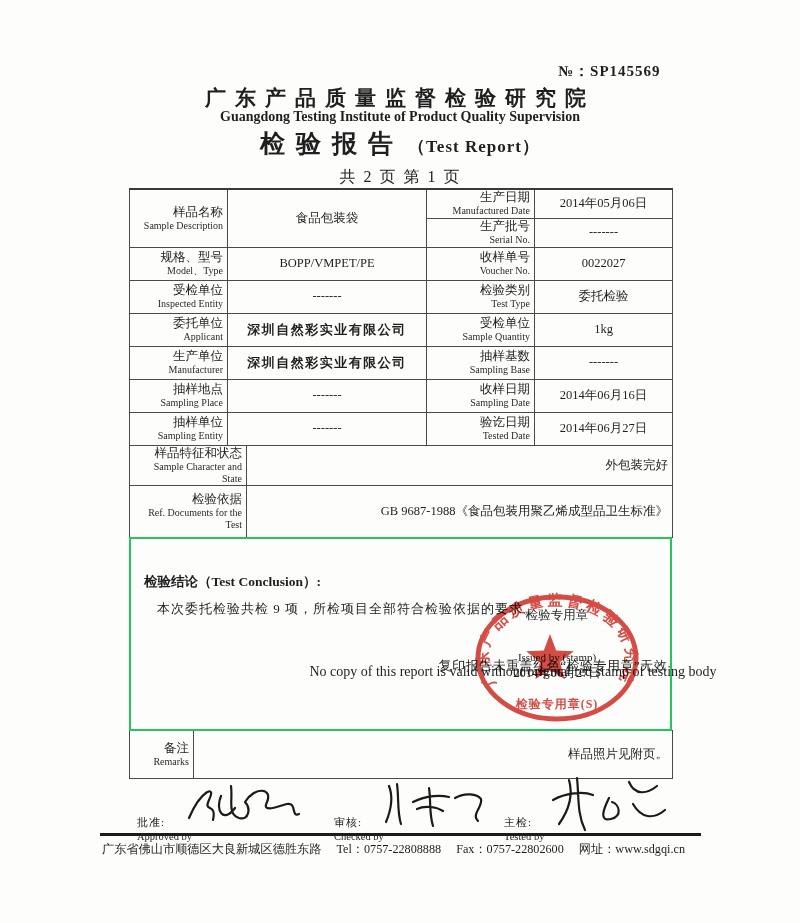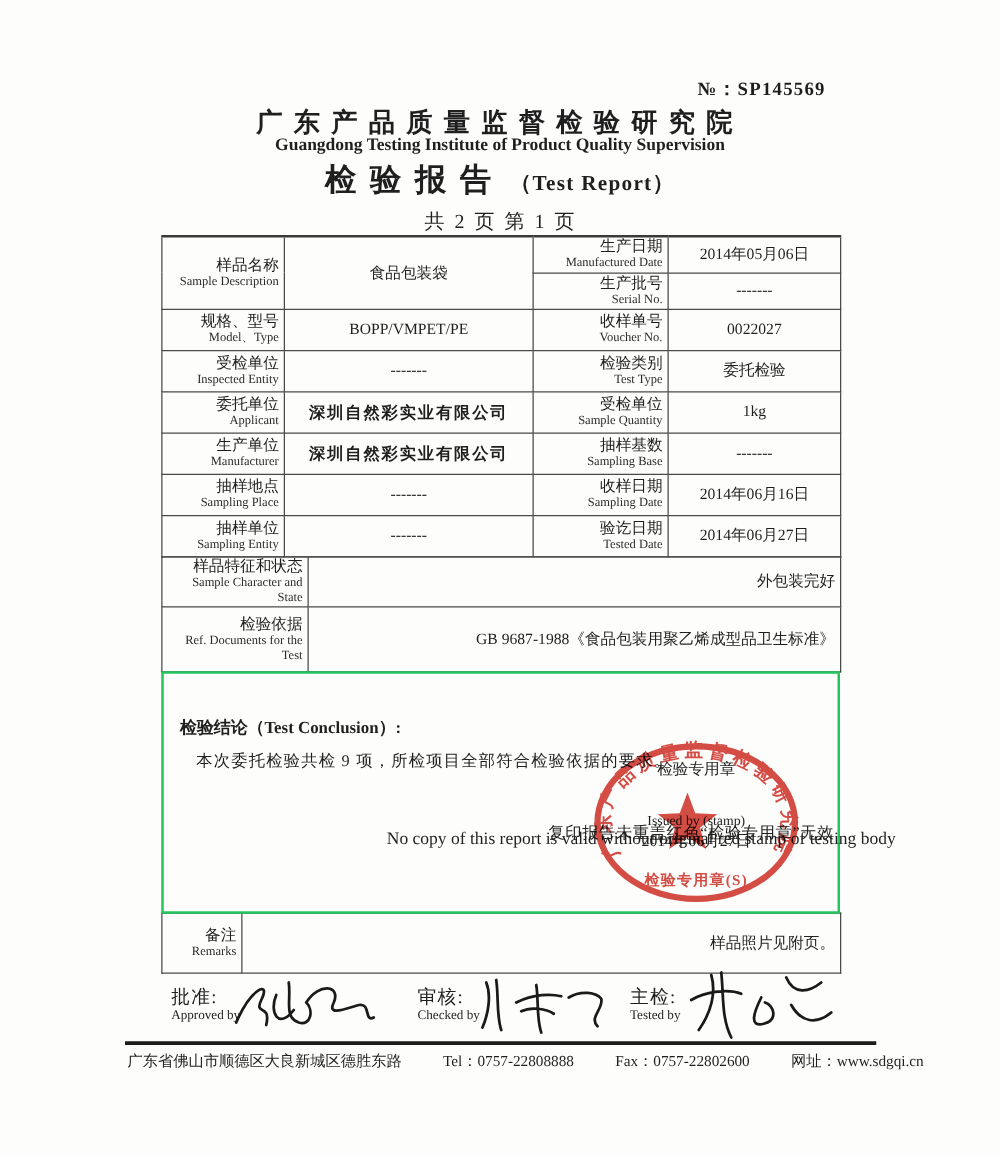--- a/index.html
+++ b/index.html
@@ -44,28 +44,28 @@
   .notice-cn{position:absolute;top:118px;left:422px;transform:translateX(-50%);font-size:13px;white-space:nowrap;letter-spacing:0.5px;}
   .notice-en{position:absolute;top:125px;left:382px;transform:translateX(-50%);font-size:14px;white-space:nowrap;}
   .stamp{position:absolute;top:52px;left:341px;opacity:0.88;mix-blend-mode:multiply;}
   .stamp .ring{fill:none;stroke-width:5px;}
   .stamp .ring-text{font-size:15px;font-weight:bold;letter-spacing:4px;}
   .stamp .stamp-bottom{font-size:12px;font-weight:bold;letter-spacing:1px;}
 
   
   .sig-row{position:absolute;top:776px;left:129px;width:543px;height:62px;}
   .sig-group{position:absolute;top:14px;}
-  .sig-group .cn{font-size:15px;line-height:16px;letter-spacing:1px;}
+  .sig-group .cn{font-size:11px;line-height:16px;letter-spacing:1px;margin-top:24px;}
   .sig-group .en{font-size:10.5px;line-height:13px;}
   .sig-svg{position:absolute;}
   .sig-svg path{fill:none;stroke:#1a1a1a;stroke-width:2.2;stroke-linecap:round;stroke-linejoin:round;}
 
   
   .footer-line{position:absolute;top:833px;left:100px;width:601px;height:3px;background:#1c1c1c;}
-  .footer-text{position:absolute;top:841px;left:102px;width:598px;font-size:12.2px;white-space:nowrap;display:flex;gap:33px;}
+  .footer-text{position:absolute;top:841px;left:102px;width:598px;font-size:12.2px;white-space:nowrap;display:flex;gap:15px;}
 </style>
 </head>
 <body>
 
 <div class="page">
 
   <div class="report-no">
     <span>№：</span><span>SP145569</span>
   </div>
   <div class="org-cn">广东产品质量监督检验研究院</div>

